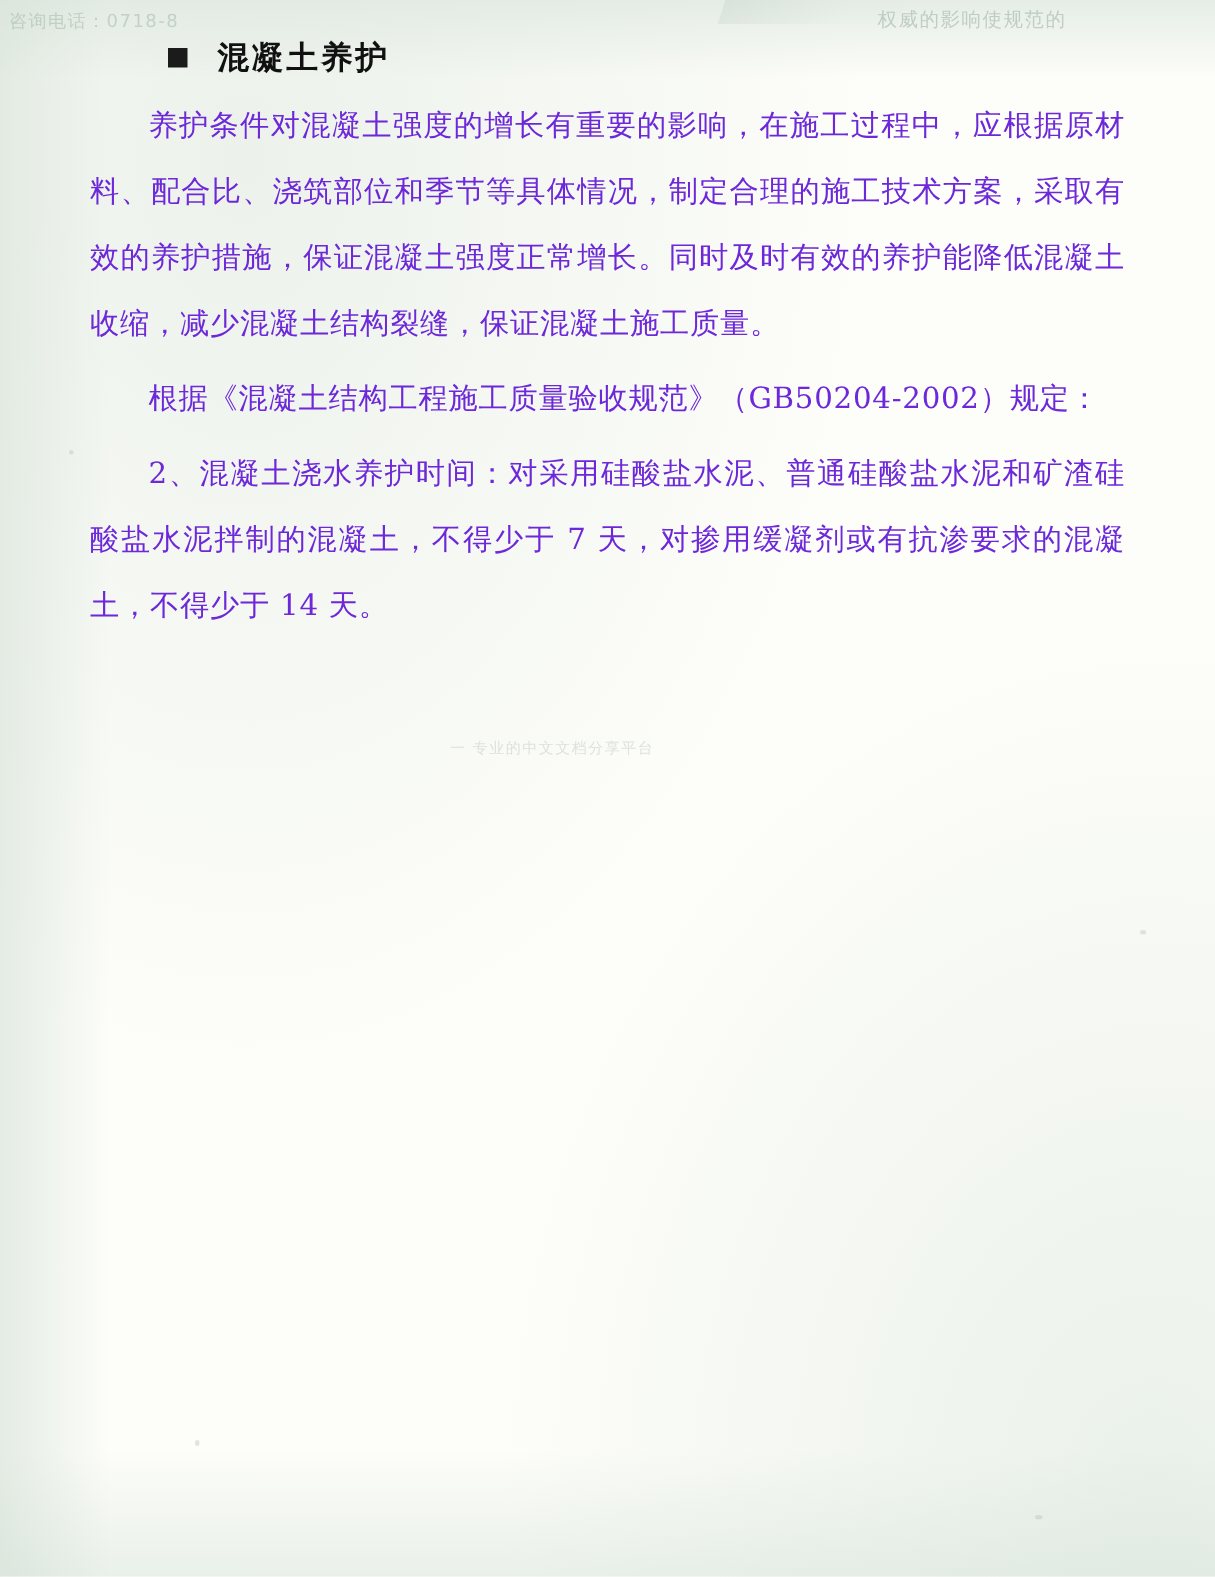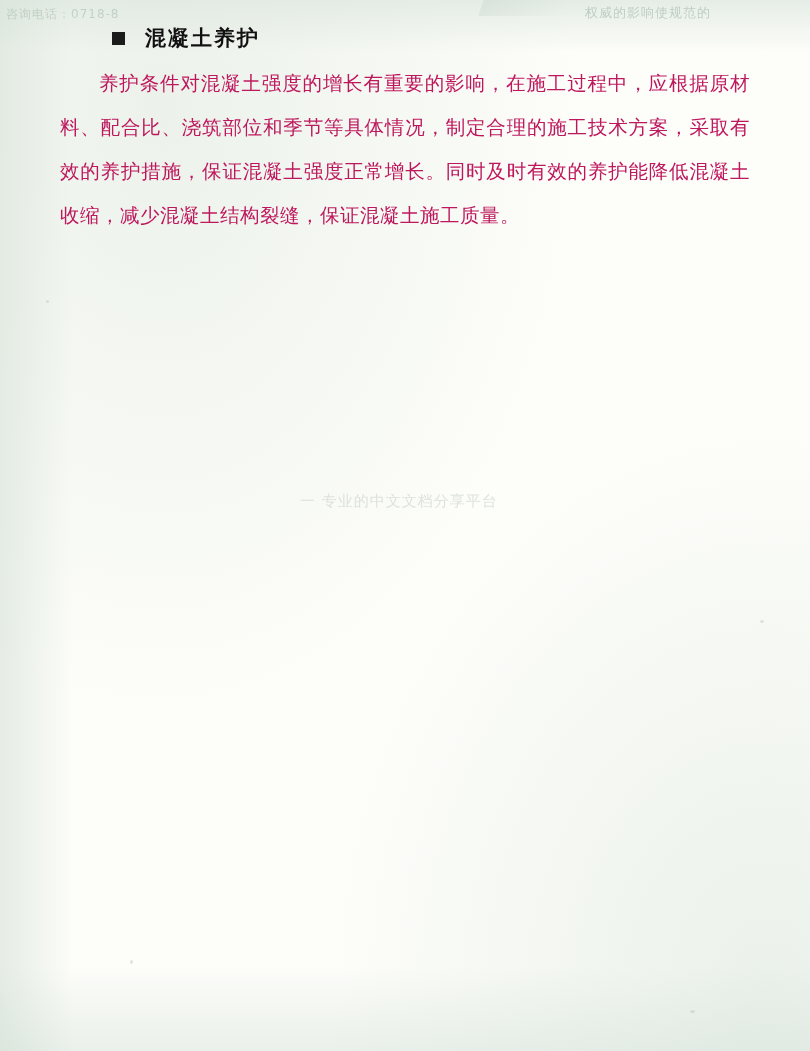--- a/index.html
+++ b/index.html
@@ -45,21 +45,21 @@
   .ghost {
     position: absolute;
     color: rgba(120,150,130,0.32);
     font-size: 12px;
     letter-spacing: 1px;
     white-space: nowrap;
     font-family: "DejaVu Sans", "Liberation Sans", sans-serif;
   }
   .ghost-top-left { left: 6px; top: 6px; }
   .ghost-top-right { right: 40px; top: 4px; color: rgba(110,140,122,0.35); font-size: 13px; text-align: right; }
-  .ghost-mid { left: 300px; top: 492px; color: rgba(150,170,155,0.3); font-size: 15px; }
+  .ghost-mid { left: 300px; top: 492px; color: rgba(150,170,155,0.3); font-size: 10px; }
   .ghost-shape {
     position: absolute;
     right: 150px; top: 0px;
     width: 120px; height: 16px;
     background: linear-gradient(115deg, rgba(160,180,168,0.18) 0%, rgba(160,180,168,0.02) 70%);
     transform: skewX(-18deg);
   }
 
   
   .heading {
@@ -88,21 +88,21 @@
   .body-block {
     position: absolute;
     left: 60px;
     top: 62px;
     width: 690px;
   }
   p.para {
     margin: 0 0 6px 0;
     font-size: 19.5px;
     line-height: 44px;
-    color: #be185d;
+    color: #6d28d9;
     text-align: justify;
     text-justify: inter-ideograph;
     text-indent: 2em;
     letter-spacing: 0.5px;
     font-family: "DejaVu Serif", "Liberation Serif", serif;
   }
 </style>
 </head>
 <body>
 
@@ -120,15 +120,17 @@
   <div class="speck" style="left:130px; top:960px; width:3px; height:4px;"></div>
   <div class="speck" style="left:690px; top:1010px; width:5px; height:3px;"></div>
 
   <div class="heading">
     <span class="bullet-square"></span>
     <span class="heading-text">混凝土养护</span>
   </div>
 
   <div class="body-block">
     <p class="para">养护条件对混凝土强度的增长有重要的影响，在施工过程中，应根据原材料、配合比、浇筑部位和季节等具体情况，制定合理的施工技术方案，采取有效的养护措施，保证混凝土强度正常增长。同时及时有效的养护能降低混凝土收缩，减少混凝土结构裂缝，保证混凝土施工质量。</p>
+    <p class="para">根据《混凝土结构工程施工质量验收规范》（GB50204-2002）规定：</p>
+    <p class="para">2、混凝土浇水养护时间：对采用硅酸盐水泥、普通硅酸盐水泥和矿渣硅酸盐水泥拌制的混凝土，不得少于 7 天，对掺用缓凝剂或有抗渗要求的混凝土，不得少于 14 天。</p>
   </div>
 
 </div>
 
 </body></html>

